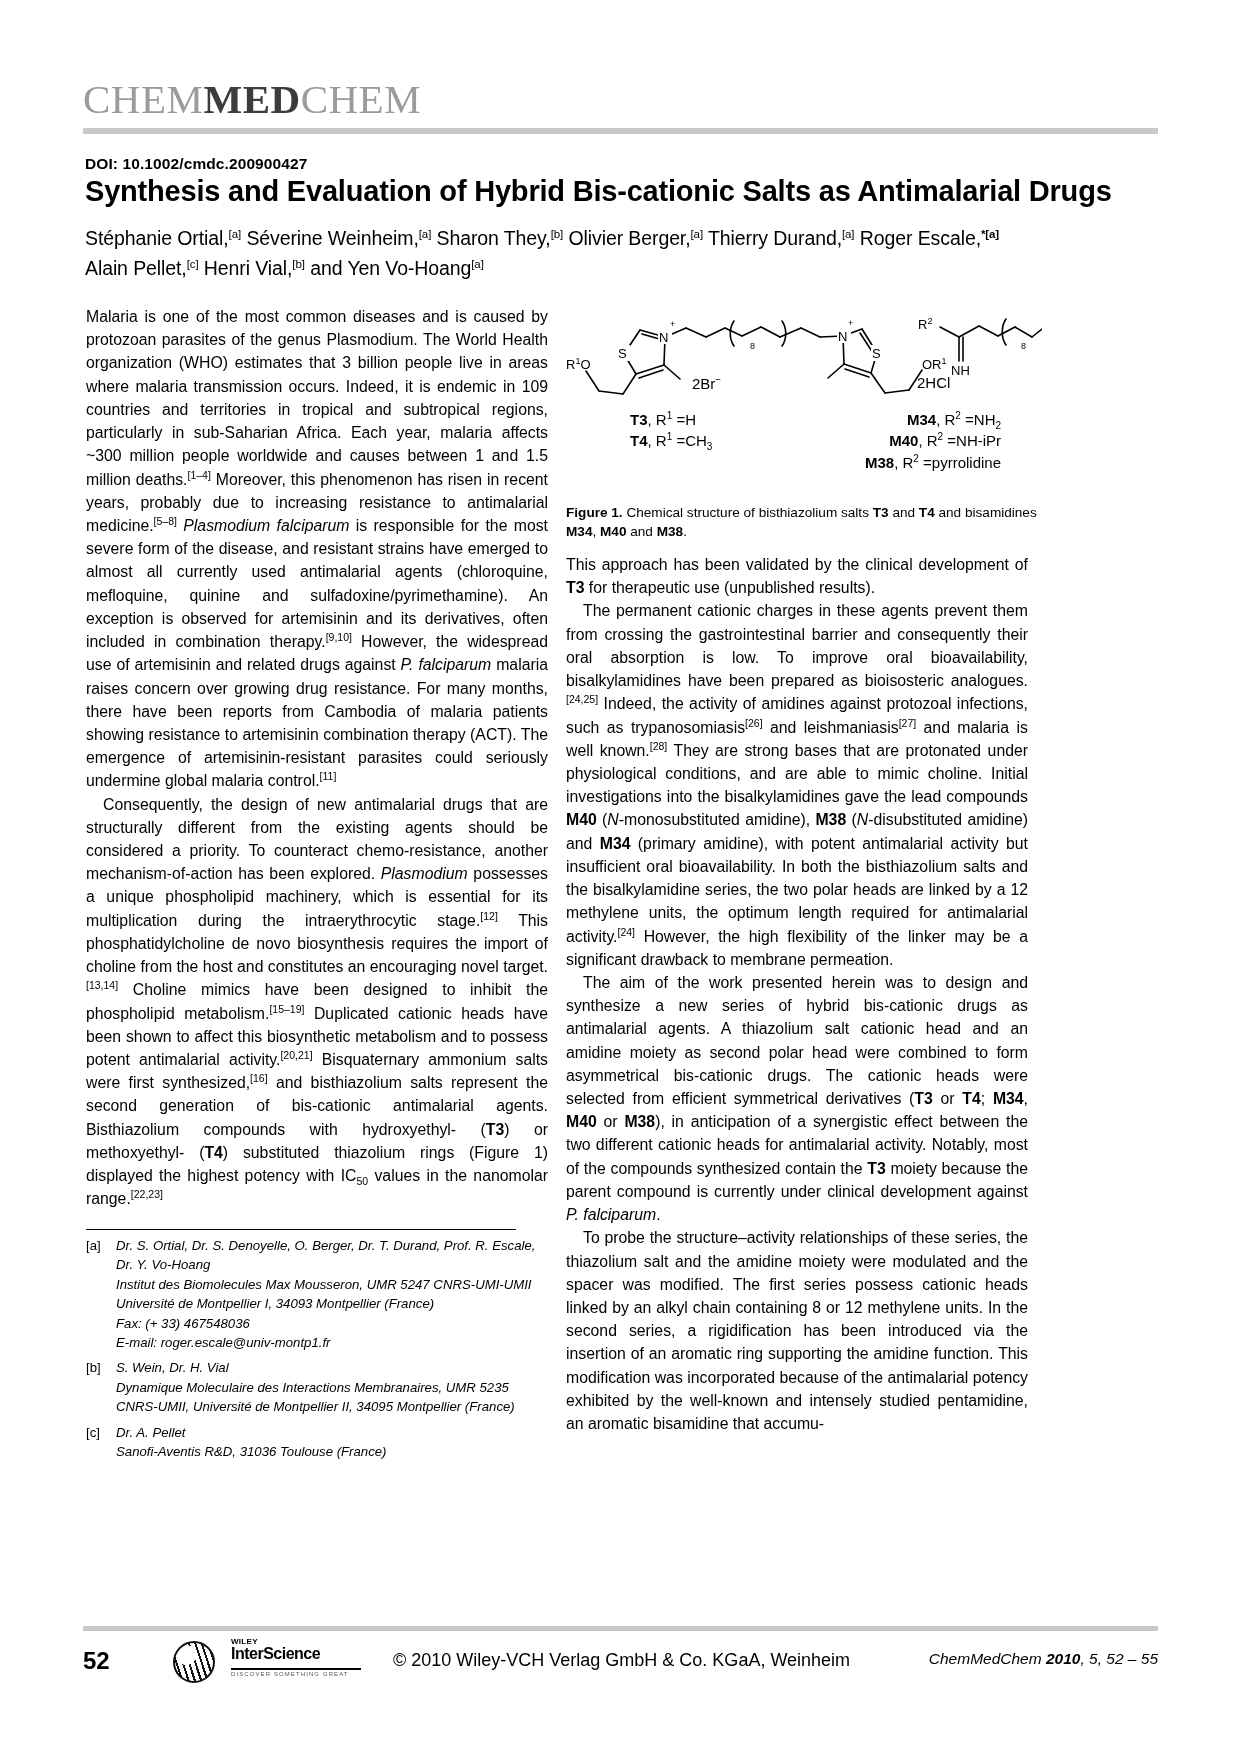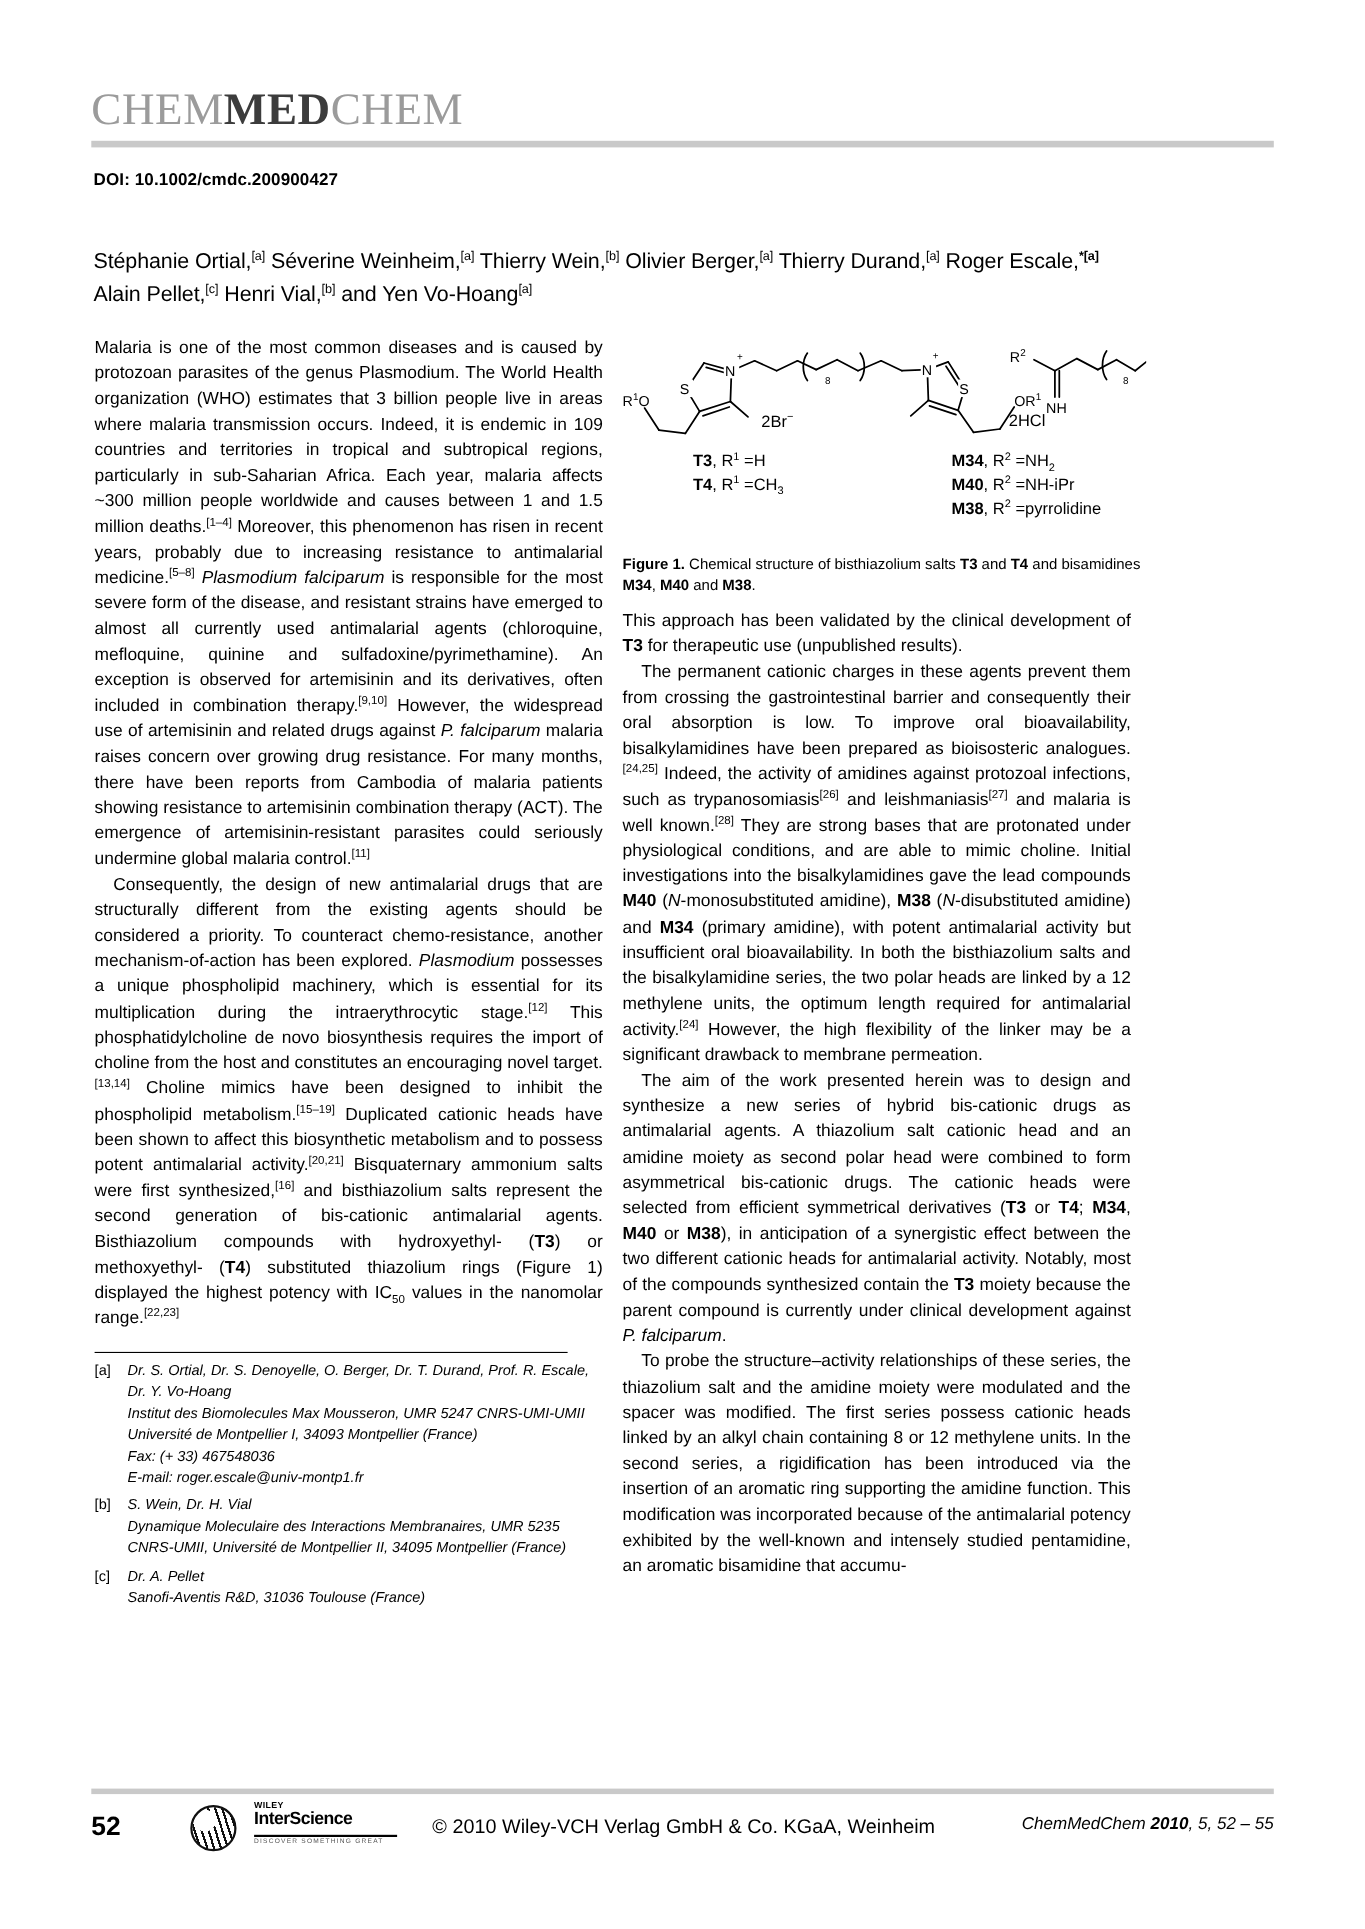--- a/index.html
+++ b/index.html
@@ -110,21 +110,21 @@
     width: 476px;
     font-size: 13.6px;
     line-height: 1.42;
   }
   .chem-labels {
     position: absolute;
     font-family: "Liberation Sans", sans-serif;
     font-size: 15px;
   }
   .lbl-left  { left: 630px; top: 376px; }
-  .lbl-right { left: 865px; top: 376px; }
+  .lbl-right { left: 865px; top: 376px; text-align: right; }
   .chem-labels div { white-space: nowrap; line-height: 1.42; }
   .chem-labels sup { font-size: 10px; vertical-align: super; line-height: 0;}
   .chem-labels sub { font-size: 10px; vertical-align: sub; line-height: 0;}
   .counterion {
     position: absolute;
     font-size: 15px;
   }
   .ci-left  { left: 692px; top: 341px; }
   .ci-right { left: 917px; top: 341px; }
 
@@ -258,25 +258,26 @@
 
 <div class="page">
 
   <div class="masthead">
     <div class="masthead-title"><span class="mh-a">CHEM</span><span class="mh-b">MED</span><span class="mh-c">CHEM</span></div>
     <div class="masthead-rule"></div>
   </div>
 
   <div class="doi">DOI: 10.1002/cmdc.200900427</div>
 
+  <div class="article-title">Synthesis and Evaluation of Hybrid Bis-cationic Salts as Antimalarial Drugs</div>
 
   <div class="authors">
     <span>Stéphanie Ortial,</span><sup>[a]</sup>
     <span>Séverine Weinheim,</span><sup>[a]</sup>
-    <span>Thierry Wein,</span><sup>[b]</sup>
+    <span>Sharon They,</span><sup>[b]</sup>
     <span>Olivier Berger,</span><sup>[a]</sup>
     <span>Thierry Durand,</span><sup>[a]</sup>
     <span>Roger Escale,</span><sup class="star">*[a]</sup><br>
     <span>Alain Pellet,</span><sup>[c]</sup>
     <span>Henri Vial,</span><sup>[b]</sup>
     <span>and Yen Vo-Hoang</span><sup>[a]</sup>
   </div>
 
   <div class="col col-left">
     <p><span>Malaria is one of the most common diseases and is caused by protozoan parasites of the genus Plasmodium. The World Health organization (WHO) estimates that 3 billion people live in areas where malaria transmission occurs. Indeed, it is endemic in 109 countries and territories in tropical and subtropical regions, particularly in sub-Saharian Africa. Each year, malaria affects ~300 million people worldwide and causes between 1 and 1.5 million deaths.</span><sup>[1–4]</sup><span> Moreover, this phenomenon has risen in recent years, probably due to increasing resistance to antimalarial medicine.</span><sup>[5–8]</sup> <i>Plasmodium falciparum</i><span> is responsible for the most severe form of the disease, and resistant strains have emerged to almost all currently used antimalarial agents (chloroquine, mefloquine, quinine and sulfadoxine/pyrimethamine). An exception is observed for artemisinin and its derivatives, often included in combination therapy.</span><sup>[9,10]</sup><span> However, the widespread use of artemisinin and related drugs against </span><i>P. falciparum</i><span> malaria raises concern over growing drug resistance. For many months, there have been reports from Cambodia of malaria patients showing resistance to artemisinin combination therapy (ACT). The emergence of artemisinin-resistant parasites could seriously undermine global malaria control.</span><sup>[11]</sup></p>

